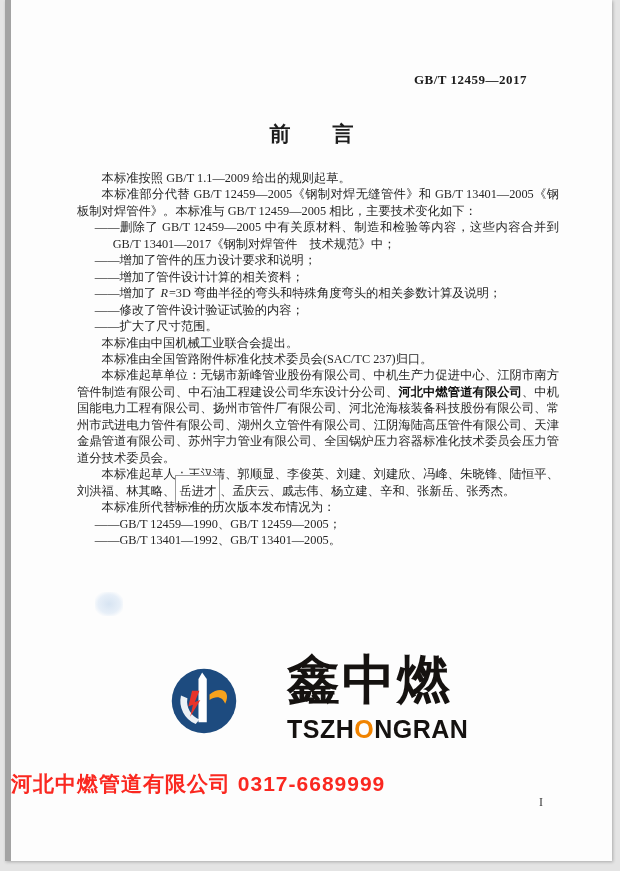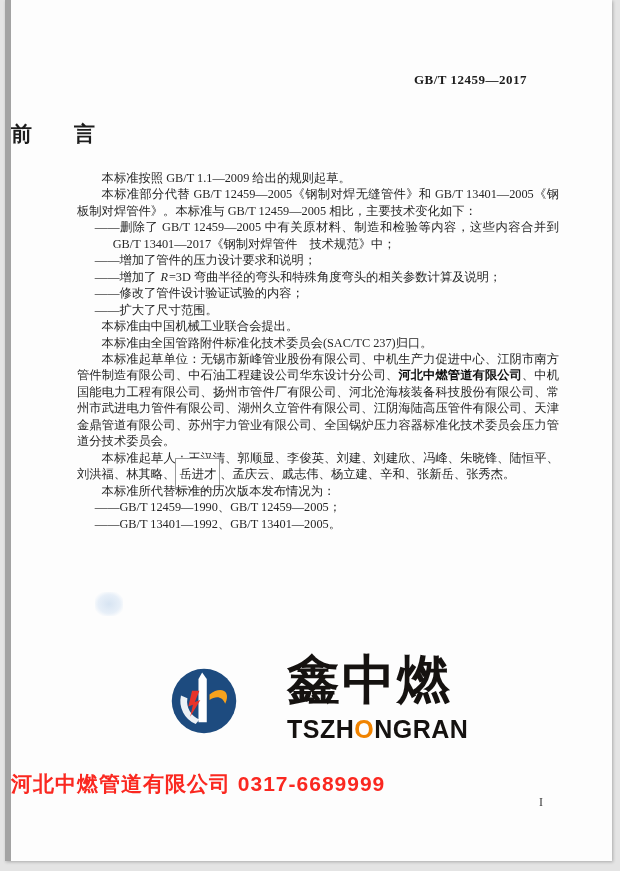--- a/index.html
+++ b/index.html
@@ -15,21 +15,21 @@
     border-left:6px solid #a3a3a3;
     box-shadow:1px 1px 3px rgba(0,0,0,.25);
   }
   .std-code{
     position:absolute;top:72px;right:85px;
     font-size:13px;font-weight:bold;color:#1c1c1c;
     letter-spacing:.5px;
   }
   .title{
     position:absolute;top:120px;left:0;width:100%;margin:0;
-    font-size:21px;font-weight:bold;color:#1c1c1c;
+    text-align:center;font-size:21px;font-weight:bold;color:#1c1c1c;
   }
   .body-text{
     position:absolute;left:66px;top:170px;width:482px;
     font-size:12.3px;line-height:16.45px;color:#262626;
     text-align:justify;
   }
   .body-text p{margin:0;}
   .ind{text-indent:2em;}
   .dash{padding-left:2.9em;text-indent:-1.45em;}
   .var{font-style:italic;font-family:"Liberation Serif",serif;padding:0 1px;}
@@ -74,20 +74,21 @@
 
   <div class="std-code">GB/T 12459—2017</div>
 
   <h1 class="title">前　　言</h1>
 
   <div class="body-text">
     <p class="ind">本标准按照 GB/T 1.1—2009 给出的规则起草。</p>
     <p class="ind">本标准部分代替 GB/T 12459—2005《钢制对焊无缝管件》和 GB/T 13401—2005《钢板制对焊管件》。本标准与 GB/T 12459—2005 相比，主要技术变化如下：</p>
     <p class="dash">——删除了 GB/T 12459—2005 中有关原材料、制造和检验等内容，这些内容合并到 GB/T 13401—2017《钢制对焊管件　技术规范》中；</p>
     <p class="dash">——增加了管件的压力设计要求和说明；</p>
+    <p class="dash">——增加了管件设计计算的相关资料；</p>
     <p class="dash"><span>——增加了 </span><span class="var">R</span><span>=3D 弯曲半径的弯头和特殊角度弯头的相关参数计算及说明；</span></p>
     <p class="dash">——修改了管件设计验证试验的内容；</p>
     <p class="dash">——扩大了尺寸范围。</p>
     <p class="ind">本标准由中国机械工业联合会提出。</p>
     <p class="ind">本标准由全国管路附件标准化技术委员会(SAC/TC 237)归口。</p>
     <p class="ind"><span>本标准起草单位：无锡市新峰管业股份有限公司、中机生产力促进中心、江阴市南方管件制造有限公司、中石油工程建设公司华东设计分公司、</span><span class="hl">河北中燃管道有限公司</span><span>、中机国能电力工程有限公司、扬州市管件厂有限公司、河北沧海核装备科技股份有限公司、常州市武进电力管件有限公司、湖州久立管件有限公司、江阴海陆高压管件有限公司、天津金鼎管道有限公司、苏州宇力管业有限公司、全国锅炉压力容器标准化技术委员会压力管道分技术委员会。</span></p>
     <p class="ind"><span>本标准起草人：王汉清、郭顺显、李俊英、刘建、刘建欣、冯峰、朱晓锋、陆恒平、刘洪福、林其略、</span><span class="boxed">岳进才</span><span>、孟庆云、戚志伟、杨立建、辛和、张新岳、张秀杰。</span></p>
     <p class="ind">本标准所代替标准的历次版本发布情况为：</p>
     <p class="dash">——GB/T 12459—1990、GB/T 12459—2005；</p>
     <p class="dash">——GB/T 13401—1992、GB/T 13401—2005。</p>

